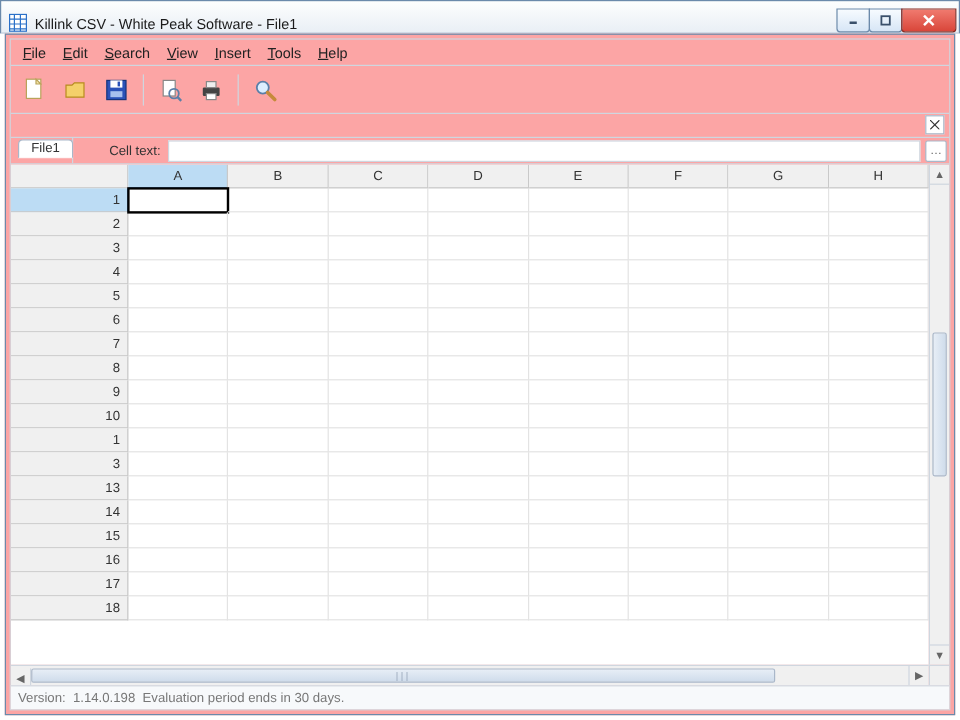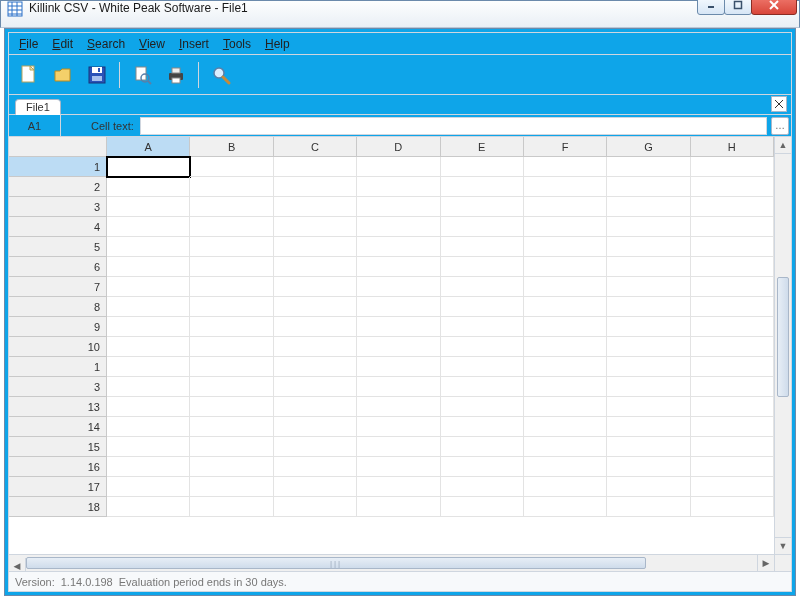--- a/index.html
+++ b/index.html
@@ -1,43 +1,43 @@
 <!DOCTYPE html>
 <html><head>
 <meta charset="utf-8">
 <style>
 * { box-sizing: border-box; margin: 0; padding: 0; font-family: "Segoe UI", Tahoma, sans-serif; }
 body { background: #fff; width: 800px; height: 600px; overflow: hidden; position: relative; }
 
 
-.titlebar { height: 28px; background: linear-gradient(#fdfefe, #e9eff5); border: 1px solid #6b8aab; border-bottom: 1px solid #b8c7d8; display: flex; align-items: flex-start; }
+.titlebar { height: 28px; background: linear-gradient(#fdfefe, #e9eff5); border: 1px solid #6b8aab; border-bottom: 1px solid #b8c7d8; display: flex; align-items: flex-end; }
 .titlebar .app-icon { width: 16px; height: 16px; margin: 0 6px; display: inline-flex; }
 .titlebar .title-text { font-size: 12px; color: #1a1a1a; flex: 1; }
 .win-controls { display: flex; height: 20px; margin-right: 2px; margin-top: -6px; }
 .win-btn { width: 28px; height: 20px; border: 1px solid #6b8aab; background: linear-gradient(#f7fbff,#d7e6f6); display: flex; align-items: center; justify-content: center; margin-left: -1px; border-radius: 0 0 3px 3px; }
 .win-btn.close { background: linear-gradient(#f07a6f,#d9463a); border-color:#8a2c23; width: 46px; }
 .win-btn svg { display:block; }
 
 
-.frame { position: absolute; top: 28px; left: 4px; right: 4px; bottom: 4px; border: 1px solid #6b8aab; background: #0ea5e9; }
+.frame { position: absolute; top: 28px; left: 4px; right: 4px; bottom: 4px; border: 1px solid #6b8aab; background: #fca5a5; }
 .inner { position:absolute; inset:3px; border:1px solid #cfd6df; display:flex; flex-direction:column; }
 
 
 .menubar { height: 22px; display:flex; align-items:center; border-bottom: 1px solid #cfd6df; padding: 0 4px; gap: 2px; font-size: 12px; }
 .menubar .menu-item { padding: 2px 6px; color:#222; }
 .menubar .menu-item .ul { text-decoration: underline; }
 
 
 .toolbar { height: 40px; display:flex; align-items:center; border-bottom: 1px solid #cfd6df; padding: 0 6px; gap: 6px; }
 .tb-btn { width: 28px; height: 28px; border: 1px solid transparent; display:flex; align-items:center; justify-content:center; border-radius:3px; }
 .tb-sep { width:1px; height:26px; background:#cfd6df; margin: 0 2px; }
 
 
 .tabstrip { height: 20px; display:flex; align-items:flex-end; padding-left: 6px; position:relative; border-bottom:1px solid #cfd6df; }
-.tab { border:1px solid #a9b7c9; border-bottom:1px solid #fff; background:#fff; border-radius:4px 4px 0 0; padding:1px 10px; font-size:11px; color:#333; position:relative; top:1px; }
+.tab { border:1px solid #a9b7c9; border-bottom:1px solid #fff; background:#fff; border-radius:4px 4px 0 0; padding:1px 10px; font-size:11px; color:#333; position:relative; top:18px; }
 .tab-close { position:absolute; right:4px; top:1px; width:16px; height:16px; border:1px solid #a9b7c9; background:#fff; font-size:11px; display:flex; align-items:center; justify-content:center; }
 
 
 .refbar { height: 22px; display:flex; align-items:center; border-bottom:1px solid #cfd6df; font-size:11px; }
 .cellref { width: 52px; text-align:right; border-right:1px solid #cfd6df; height:100%; display:flex; align-items:center; justify-content:center; color:#333; }
 .celltext-label { padding: 0 6px; color:#333;margin-left:24px; }
 .celltext-input { flex:1; height:18px; border:1px solid #cfd6df; font-size:11px; padding:0 3px; margin-right:4px; }
 .expand-btn { width:18px; height:18px; border:1px solid #a9b7c9; background:#fff; margin-right:2px; display:flex; align-items:center; justify-content:center; font-size:10px; color:#666; border-radius:2px; }
 
 

